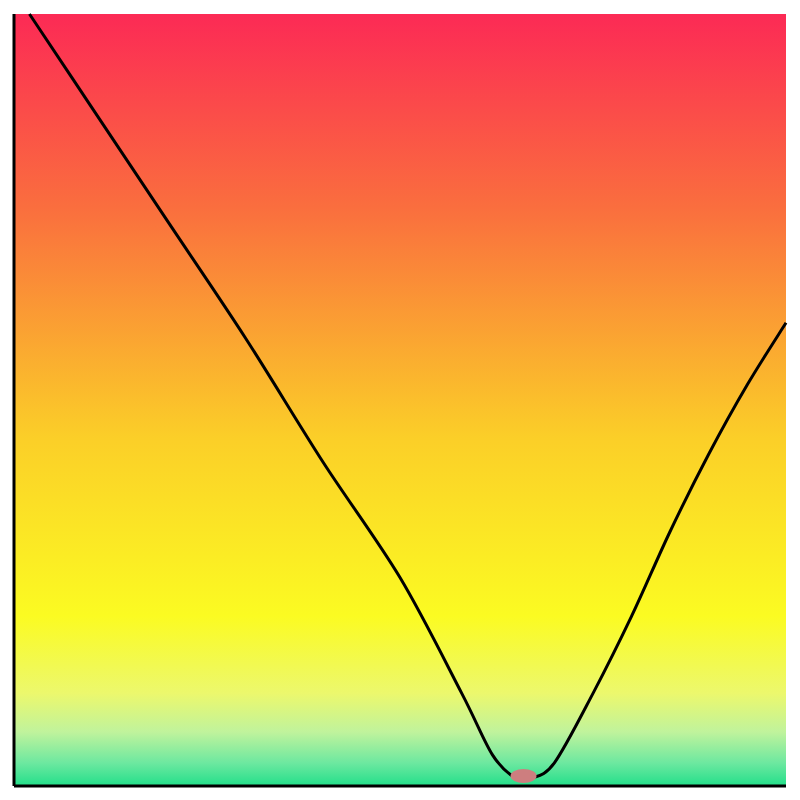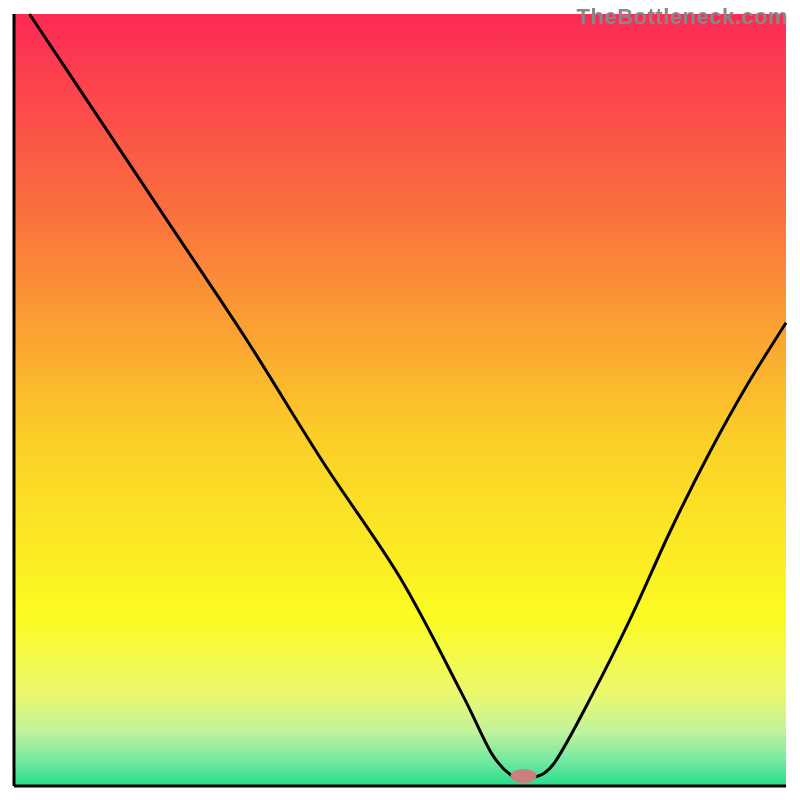--- a/index.html
+++ b/index.html
@@ -26,21 +26,20 @@
     letter-spacing: 0.5px;
   }
   svg {
     display: block;
   }
 </style>
 </head>
 <body>
 
 <div class="chart-container">
-  <div class="watermark">TheBottleneck.com</div>
   <svg id="chart-svg" width="800" height="800" viewBox="0 0 800 800">
     <defs>
       <linearGradient id="bg-grad" x1="0" y1="0" x2="0" y2="1">
           <stop offset="0%" stop-color="#fc2a55"></stop>
           <stop offset="25%" stop-color="#fa6e3e"></stop>
           <stop offset="55%" stop-color="#fbcf28"></stop>
           <stop offset="78%" stop-color="#fbfb22"></stop>
           <stop offset="88%" stop-color="#ecf86d"></stop>
           <stop offset="93%" stop-color="#c0f39c"></stop>
           <stop offset="97%" stop-color="#6de8a0"></stop>

